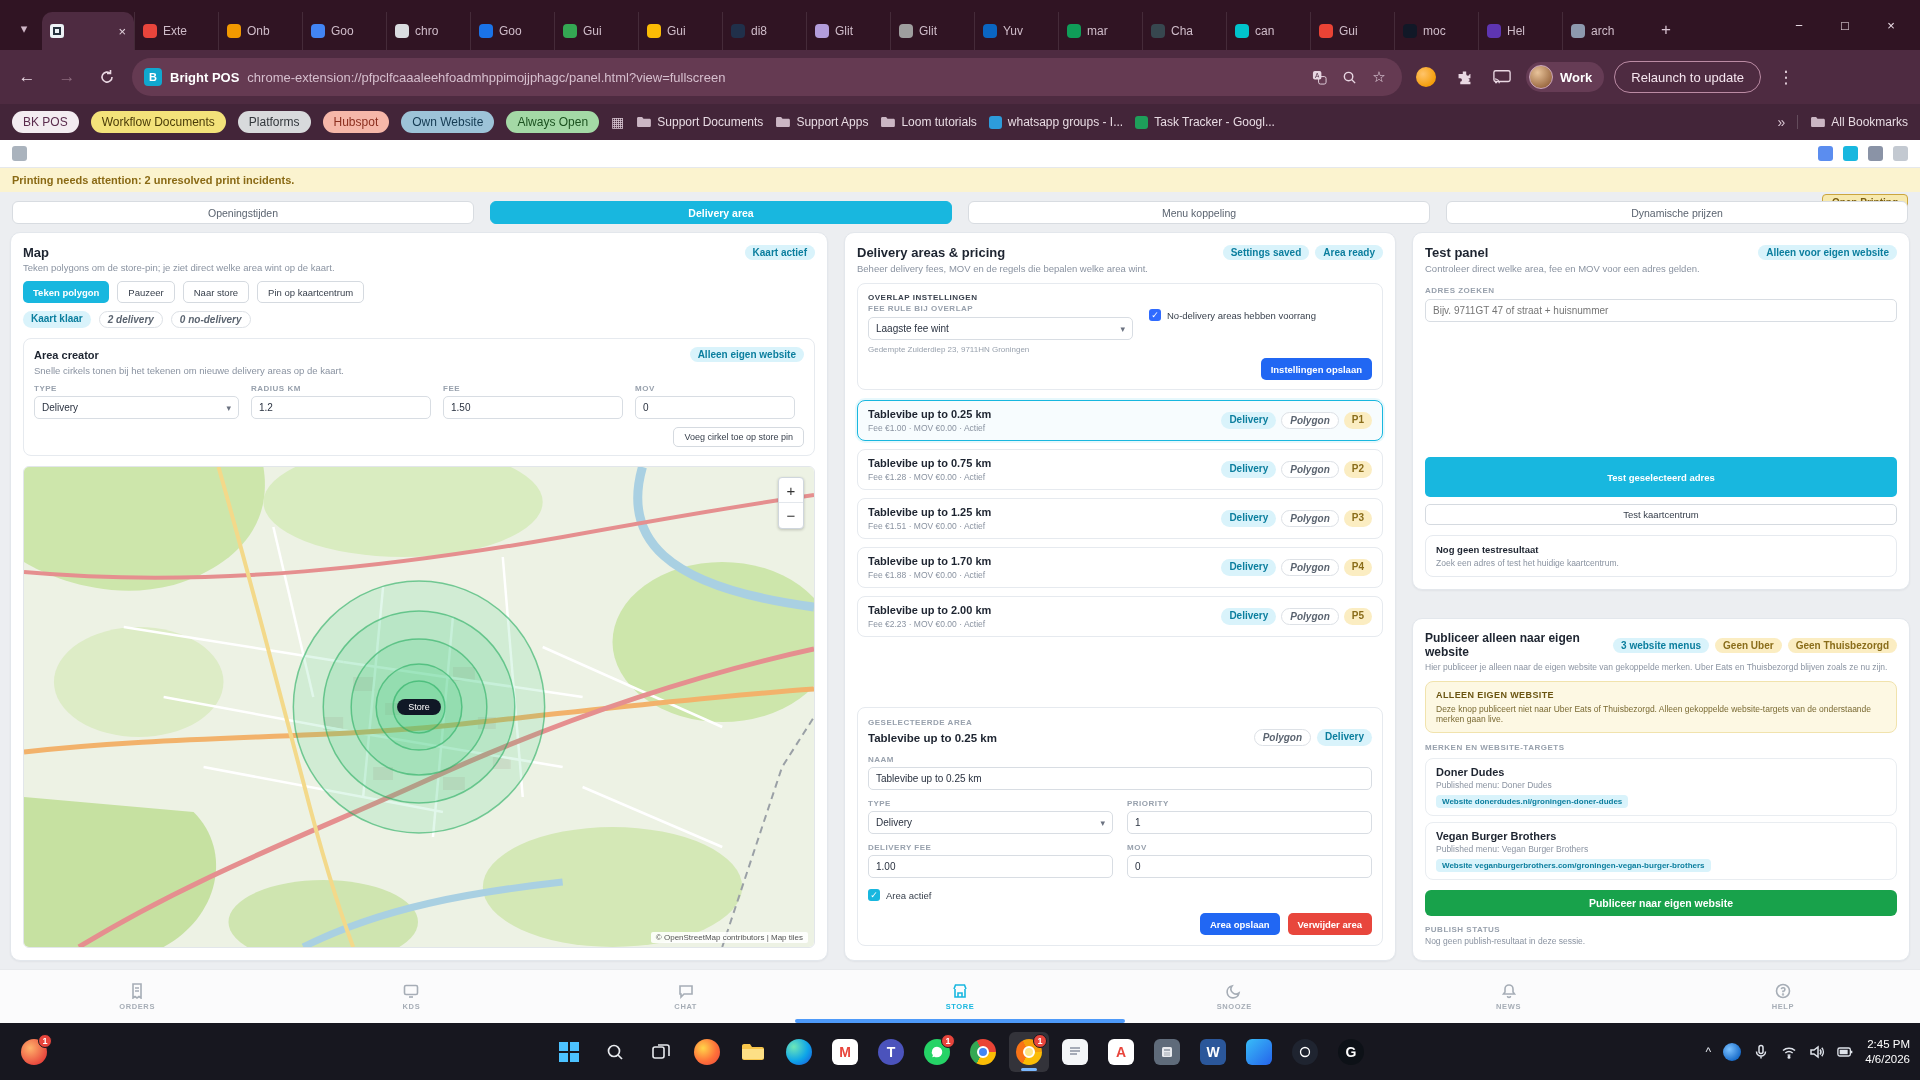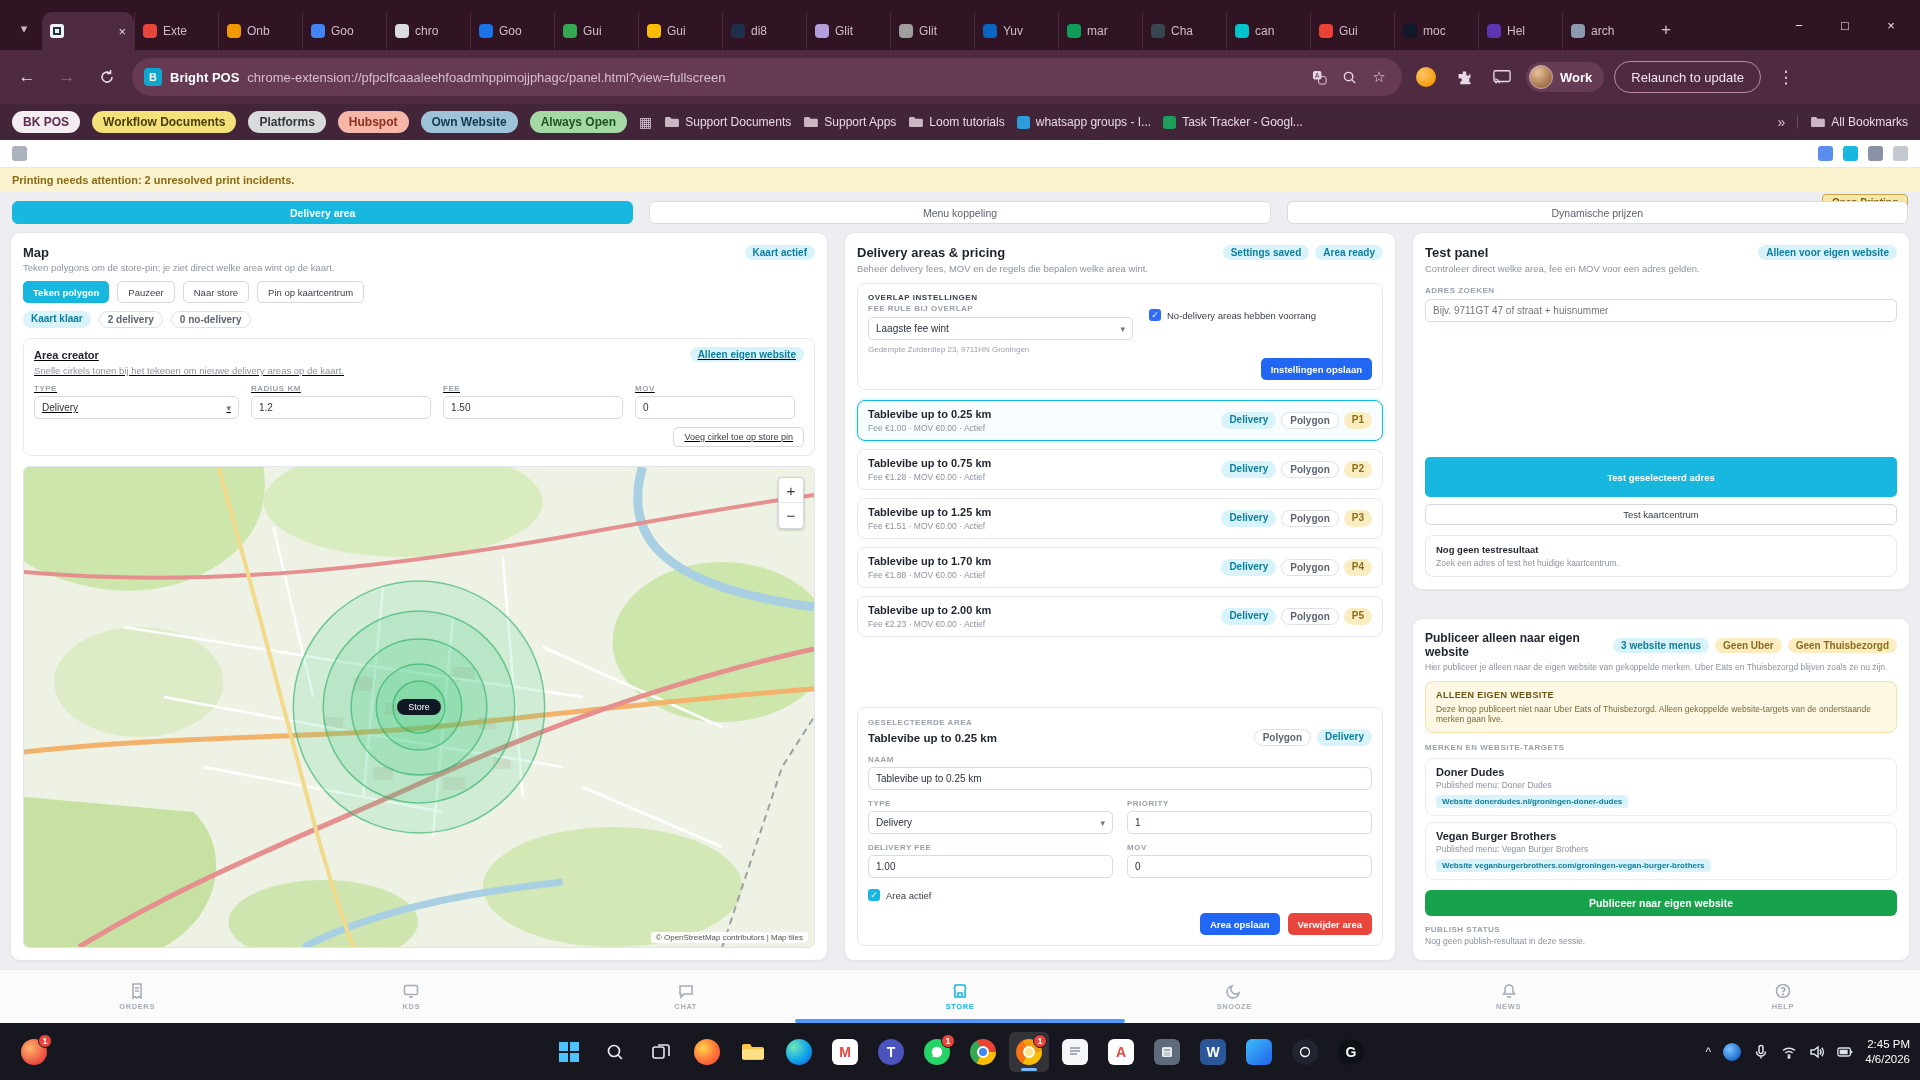--- a/index.html
+++ b/index.html
@@ -31,21 +31,21 @@
   .ext-name { color:#ffffff; font-weight:bold; font-size:13px; white-space:nowrap; }
   .url { color:#d6bfce; font-size:13px; white-space:nowrap; overflow:hidden; text-overflow:ellipsis; flex:1; }
   .omni-ic { width:22px; height:22px; display:flex; align-items:center; justify-content:center; color:#e7d5e1; font-size:15px; flex:none; }
   .tb-ic { width:28px; height:28px; display:flex; align-items:center; justify-content:center; flex:none; color:#ead8e3; }
   .ext-orange { width:20px; height:20px; border-radius:50%; background:radial-gradient(circle at 35% 35%, #ffc46b, #f59e0b 70%); }
   .profile-chip { height:30px; background:#663c55; border-radius:16px; display:flex; align-items:center; gap:7px; padding:2px 12px 2px 3px; color:#fff; font-size:13px; font-weight:bold; flex:none; }
   .avatar { width:24px; height:24px; border-radius:50%; background:radial-gradient(circle at 35% 30%, #e8c39a, #9c6b43 75%); border:1px solid #caa5bb; }
   .relaunch { height:32px; border:1px solid #bb8ba4; border-radius:16px; color:#f6e6ef; font-size:13px; display:flex; align-items:center; padding:0 16px; white-space:nowrap; flex:none; }
 
   .bkbar { height:36px; background:#432539; display:flex; align-items:center; gap:12px; padding:0 12px; font-size:12px; color:#e8dbe3; }
-  .bk-chip { height:22px; border-radius:11px; padding:0 11px; display:flex; align-items:center; font-weight:bold; font-size:12px; white-space:nowrap; }
+  .bk-chip { height:22px; border-radius:11px; padding:0 11px; display:flex; align-items:center; font-weight:normal; font-size:12px; white-space:nowrap; }
   .bk-grid { color:#d9c6d3; font-size:14px; }
   .bk-item { display:flex; align-items:center; gap:6px; white-space:nowrap; }
   .bk-doc { width:13px; height:13px; border-radius:3px; }
   .bk-more { margin-left:auto; color:#d9c6d3; font-size:14px; }
   .bk-all { display:flex; align-items:center; gap:6px; border-left:1px solid rgba(255,255,255,.18); padding-left:12px; white-space:nowrap; }
   .folder-svg { width:15px; height:12px; }
 
   
   .content { position:absolute; top:140px; left:0; right:0; bottom:57px; background:#eceef1; display:flex; flex-direction:column; }
   .app-topbar { height:28px; background:#fff; border-bottom:1px solid #e5e8ec; display:flex; align-items:center; padding:0 12px; gap:10px; }
@@ -61,21 +61,21 @@
     display:flex; align-items:center; justify-content:center; }
   .vtab.active { background:#18b7df; border-color:#18b7df; color:#fff; font-weight:bold; }
 
   .columns { flex:1; display:flex; gap:16px; padding:4px 10px 0; min-height:0; }
   .panel { background:#fff; border:1px solid #e3e7ec; border-radius:10px; box-shadow:0 1px 2px rgba(16,24,40,.05); }
 
   .panel-head { display:flex; align-items:center; }
   .panel-title { font-size:13px; font-weight:bold; color:#1d2430; }
   .chip { border-radius:9px; padding:2px 8px; font-size:10px; font-weight:bold; white-space:nowrap; }
   .chip-cyan { background:#d9f3fb; color:#0b7e9e; }
-  .chip-outline { background:#fff; border:1px solid #dde1e6; color:#5b6470; }
+  .chip-outline { background:#fff; border:1px solid #dde1e6; color:#5b6470;font-style:italic; }
   .chip-amber { background:#fbedc2; color:#8a6d1a; }
   .desc { font-size:9.5px; color:#8a93a1; margin-top:3px; }
   .lbl { font-size:8px; font-weight:bold; color:#98a1ad; letter-spacing:.5px; }
 
   .fld { height:23px; border:1px solid #d8dde3; border-radius:5px; font-size:10px; color:#2a3240; padding:0 7px; width:100%;
     font-family:"Liberation Sans",sans-serif; background:#fff; }
   .sel { height:23px; border:1px solid #d8dde3; border-radius:5px; font-size:10px; color:#2a3240; padding:0 7px; background:#fff;
     display:flex; align-items:center; justify-content:space-between; gap:6px; }
   .caret { color:#6b7280; font-size:9px; }
   .cb { width:12px; height:12px; background:#2f6bff; border-radius:3px; color:#fff; font-size:9px; line-height:12px; text-align:center; flex:none; }
@@ -85,21 +85,21 @@
   .btn-blue { background:#2167f3; color:#fff; }
   .btn-red { background:#e8463c; color:#fff; }
   .btn-green { background:#18a24b; color:#fff; }
   .btn-line { background:#fff; border:1px solid #d5dae0; color:#39414d; font-weight:normal; }
 
   
   .map-panel { width:818px; flex:none; padding:12px; display:flex; flex-direction:column; }
   .map-desc { margin-top:2px; }
   .map-btns { display:flex; gap:8px; margin-top:8px; }
   .map-chips { display:flex; gap:8px; margin-top:8px; }
-  .creator { border:1px solid #e6eaef; border-radius:8px; padding:8px 10px; margin-top:10px;text-decoration:underline; }
+  .creator { border:1px solid #e6eaef; border-radius:8px; padding:8px 10px; margin-top:10px; }
   .creator-head { display:flex; align-items:center; }
   .creator-title { font-size:11px; font-weight:bold; color:#1d2430; }
   .creator-fields { display:grid; grid-template-columns:205px 180px 180px 160px; gap:12px; margin-top:8px; }
   .creator-actions { display:flex; justify-content:flex-end; margin-top:8px; }
   .map-wrap { flex:1; margin-top:10px; border:1px solid #e2e6ea; border-radius:6px; position:relative; overflow:hidden; min-height:0; }
   .map-wrap svg.mapsvg { position:absolute; inset:0; width:100%; height:100%; }
   .zoomctl { position:absolute; top:10px; right:10px; width:26px; background:#fff; border:1px solid #cfd6dd; border-radius:4px; box-shadow:0 1px 3px rgba(0,0,0,.2); overflow:hidden; }
   .zoomctl div { height:25px; display:flex; align-items:center; justify-content:center; font-size:15px; color:#333; }
   .zoomctl div:first-child { border-bottom:1px solid #e3e7ec; }
   .attribution { position:absolute; bottom:4px; right:6px; background:rgba(255,255,255,.88); font-size:8px; color:#555; padding:1px 5px; border-radius:2px; }
@@ -378,20 +378,21 @@
     <span class="ap-ic" style="background:#8a93a6"></span>
     <span class="ap-ic" style="background:#c3c9d1"></span>
   </div>
 
   <div class="alert-bar">
     <span class="alert-text">Printing needs attention: 2 unresolved print incidents.</span>
     <span class="alert-btn">Open Printing</span>
   </div>
 
   <div class="view-tabs">
+    <div class="vtab">Openingstijden</div>
       <div class="vtab active">Delivery area</div>
       <div class="vtab">Menu koppeling</div>
       <div class="vtab">Dynamische prijzen</div>
   </div>
 
   <div class="columns">
 
     <div class="panel map-panel">
       <div class="panel-head">
         <span class="panel-title">Map</span>

